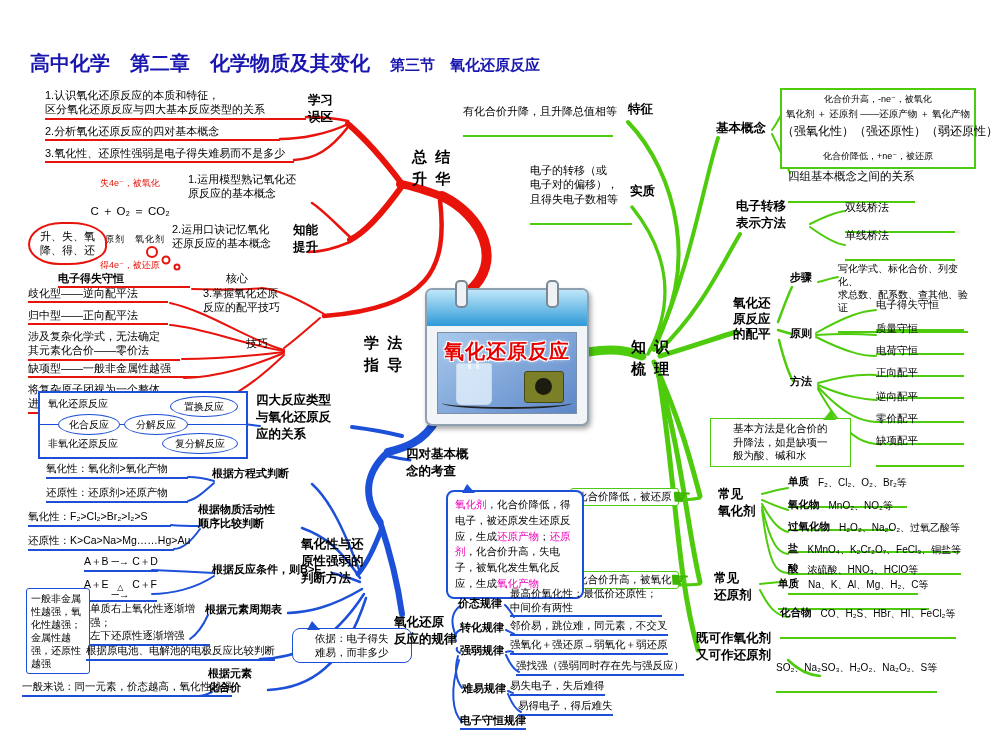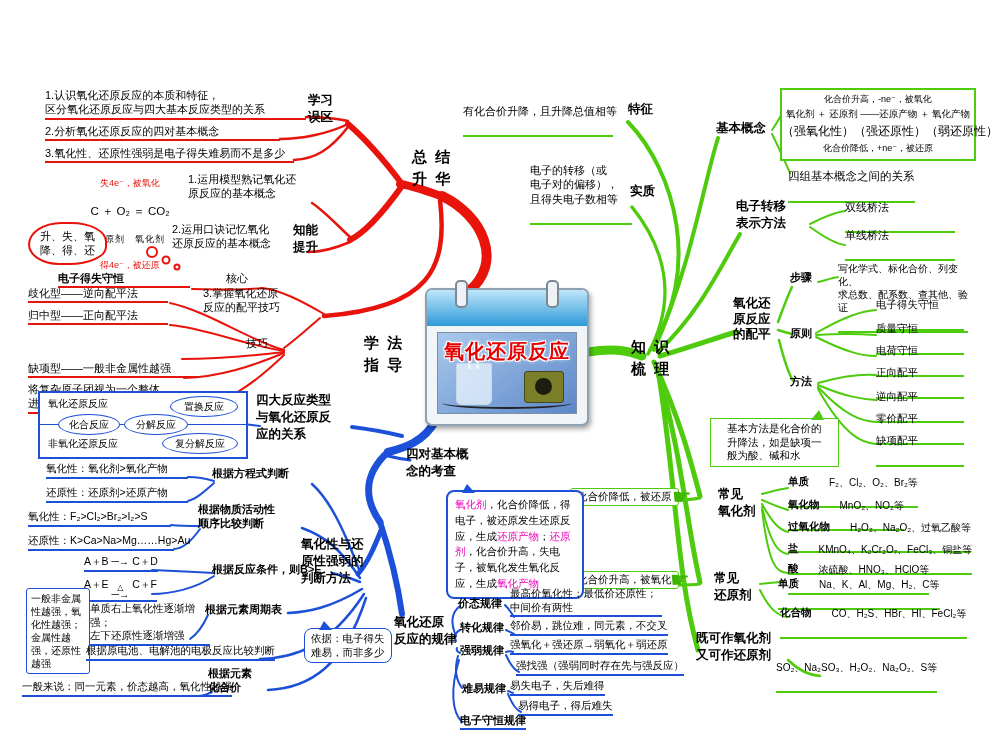--- a/index.html
+++ b/index.html
@@ -20,21 +20,21 @@
   .s10{font-size:10px;} .s105{font-size:10.5px;} .s9{font-size:9px;}
   .ur{border-bottom:2px solid var(--red);padding-bottom:1px;}
   .ug{border-bottom:2px solid var(--green);padding-bottom:17px;}
   .ub{border-bottom:2px solid var(--blue);padding-bottom:1px;}
   .red{color:var(--red);}
   .boxg{border:1.5px solid var(--green);background:#fff;}
   .boxb{border:1.5px solid var(--blue);background:#fff;border-radius:8px;}
   .cloud{border:2px solid var(--red);border-radius:48% 52% 55% 45%/60% 52% 48% 55%;
          text-align:center;padding:5px 10px;background:#fff;}
   .hand{color:#3cb400;font-size:22px;line-height:1;}
-  .row{display:flex;gap:20px;align-items:flex-end;white-space:nowrap;font-size:10px;}
+  .row{display:flex;gap:9px;align-items:flex-end;white-space:nowrap;font-size:10px;}
   .row .cat{font-size:10.5px;font-weight:bold;}
   .ell{position:absolute;border:1.5px solid var(--blue);border-radius:50%;background:#fff;
        display:flex;align-items:center;justify-content:center;font-size:10px;white-space:nowrap;}
   .calendar{position:absolute;left:425px;top:288px;width:160px;height:134px;background:#f2f5f8;
             border:2px solid #8fa0b0;border-radius:7px;box-shadow:2px 3px 5px rgba(0,0,0,.35);}
   .calband{position:absolute;left:0;top:0;right:0;height:36px;border-radius:5px 5px 0 0;
            background:linear-gradient(#bfe6fa,#2e9ad8);}
   .ring{position:absolute;top:-10px;width:9px;height:24px;background:#eef2f5;border:2px solid #7c8994;border-radius:5px;}
   .calphoto{position:absolute;left:10px;top:42px;right:10px;bottom:10px;
             background:linear-gradient(145deg,#a8c9ec,#5d87c8);border:1px solid #7d8fa5;}
@@ -152,20 +152,23 @@
       <path class="pg" stroke-width="2" d="M762,510 C769,566 776,572 788,573"></path>
       <path class="pg" stroke-width="5" d="M656,366 C682,452 686,522 700,582"></path>
       <path class="pg" stroke-width="3" d="M700,584 C692,585 686,585 676,585"></path>
       <path class="pg" stroke-width="2" d="M760,584 C770,583 777,582 784,582"></path>
       <path class="pg" stroke-width="2" d="M760,590 C770,610 778,616 788,617"></path>
       <path class="pg" stroke-width="5" d="M658,370 C676,480 676,572 698,650"></path>
       <path class="pg" stroke-width="2.5" d="M788,660 C798,670 808,675 820,676"></path>
     </g>
   </svg>
 
+  <div class="n title nw" style="left:30px;top:50px">
+    <span class="t1">高中化学　第二章　化学物质及其变化</span><span class="t2">第三节　氧化还原反应</span>
+  </div>
 
   <div class="n lg" style="left:412px;top:146px">总 结
 升 华</div>
   <div class="n lb" style="left:308px;top:92px">学习
 误区</div>
   <div class="n ur" style="left:45px;top:88px;width:261px">1.认识氧化还原反应的本质和特征，
 区分氧化还原反应与四大基本反应类型的关系</div>
   <div class="n ur" style="left:45px;top:124px;width:235px">2.分析氧化还原反应的四对基本概念</div>
   <div class="n ur" style="left:45px;top:146px;width:249px">3.氧化性、还原性强弱是电子得失难易而不是多少</div>
   <div class="n" style="left:55px;top:164px;width:150px;text-align:center">
@@ -182,20 +185,22 @@
 还原反应的基本概念</div>
   <div class="n" style="left:203px;top:286px">3.掌握氧化还原
 反应的配平技巧</div>
   <div class="n cloud" style="left:28px;top:222px">升、失、氧
 降、得、还</div>
   <div class="n" style="left:226px;top:271px">核心</div>
   <div class="n ur b" style="left:58px;top:271px;width:132px">电子得失守恒</div>
   <div class="n" style="left:246px;top:336px">技巧</div>
   <div class="n ur" style="left:28px;top:286px;width:140px">歧化型——逆向配平法</div>
   <div class="n ur" style="left:28px;top:308px;width:140px">归中型——正向配平法</div>
+  <div class="n ur" style="left:28px;top:329px;width:152px">涉及复杂化学式，无法确定
+其元素化合价——零价法</div>
   <div class="n ur" style="left:28px;top:361px;width:170px">缺项型——一般非金属性越强</div>
   <div class="n ur" style="left:28px;top:382px;width:152px">将复杂原子团视为一个整体
 进行标价——整体标价法</div>
 
   <div class="calendar">
     <div class="calband"></div>
     <div class="ring" style="left:28px"></div>
     <div class="ring" style="right:28px"></div>
     <div class="calphoto">
       <div class="rods"></div>
@@ -216,41 +221,41 @@
   <div class="n lb" style="left:628px;top:101px">特征</div>
   <div class="n ug" style="left:530px;top:163px;width:102px">电子的转移（或
 电子对的偏移），
 且得失电子数相等</div>
   <div class="n lb" style="left:630px;top:183px">实质</div>
   <div class="n lb" style="left:716px;top:120px">基本概念</div>
   <div class="cbox">
     <div class="s9">化合价升高，-ne⁻，被氧化</div>
     <div style="font-size:9.5px;margin:2px 0">氧化剂 ＋ 还原剂 ——还原产物 ＋ 氧化产物</div>
     <div style="font-size:12px">（强氧化性）（强还原性）（弱还原性）（弱氧化性）</div>
-    <div class="s9" style="margin-top:2px">化合价降低，+ne⁻，被还原</div>
+    <div class="s9" style="margin-top:10px">化合价降低，+ne⁻，被还原</div>
   </div>
   <div class="n ug nw" style="left:788px;top:169px;font-size:11.5px">四组基本概念之间的关系</div>
   <div class="n lb" style="left:736px;top:198px">电子转移
 表示方法</div>
   <div class="n ug" style="left:845px;top:200px;width:110px">双线桥法</div>
   <div class="n ug" style="left:845px;top:228px;width:110px">单线桥法</div>
   <div class="n lb" style="left:733px;top:296px;width:40px;white-space:normal;line-height:1.25">氧化还原反应的配平</div>
   <div class="n b" style="left:790px;top:270px">步骤</div>
   <div class="n ug s10" style="left:838px;top:262px;width:130px">写化学式、标化合价、列变化、
 求总数、配系数、查其他、验证</div>
   <div class="n b" style="left:790px;top:326px">原则</div>
   <div class="n ug s105" style="left:876px;top:298px;width:88px">电子得失守恒</div>
   <div class="n ug s105" style="left:876px;top:322px;width:88px">质量守恒</div>
   <div class="n ug s105" style="left:876px;top:344px;width:88px">电荷守恒</div>
   <div class="n b" style="left:790px;top:374px">方法</div>
   <div class="n ug s105" style="left:876px;top:366px;width:88px">正向配平</div>
   <div class="n ug s105" style="left:876px;top:390px;width:88px">逆向配平</div>
   <div class="n ug s105" style="left:876px;top:412px;width:88px">零价配平</div>
   <div class="n ug s105" style="left:876px;top:434px;width:88px">缺项配平</div>
-  <div class="n boxg ptr-upg s105" style="left:710px;top:418px;padding:3px 16px">基本方法是化合价的
+  <div class="n boxg ptr-upg s105" style="left:710px;top:418px;padding:3px 22px">基本方法是化合价的
 升降法，如是缺项一
 般为酸、碱和水</div>
 
   <div class="n boxg s105 nw" style="left:570px;top:488px;padding:1px 6px;border-radius:3px">化合价降低，被还原</div>
   <div class="n hand" style="left:672px;top:486px">☛</div>
   <div class="n lb" style="left:718px;top:486px">常见
 氧化剂</div>
   <div class="n row ug" style="left:788px;top:475px">
     <span class="cat">单质</span>
     <span>F₂、Cl₂、O₂、Br₂等</span>
@@ -321,21 +326,21 @@
         <span>─→</span>
       </span><span> C＋F</span></div>
   <div class="n boxb s10" style="left:26px;top:588px;width:54px;padding:3px 4px;white-space:normal;border-radius:3px">一般非金属性越强，氧化性越强；金属性越强，还原性越强</div>
   <div class="n ub s105" style="left:90px;top:602px;width:120px">单质右上氧化性逐渐增强；
 左下还原性逐渐增强</div>
   <div class="n b" style="left:205px;top:602px">根据元素周期表</div>
   <div class="n ub s105 nw" style="left:86px;top:644px">根据原电池、电解池的电极反应比较判断</div>
   <div class="n b" style="left:208px;top:666px">根据元素
 化合价</div>
   <div class="n ub s105 nw" style="left:22px;top:680px">一般来说：同一元素，价态越高，氧化性越强</div>
-  <div class="n boxb ptr-up s105" style="left:304px;top:628px;padding:3px 6px">依据：电子得失
+  <div class="n boxb ptr-up s105" style="left:292px;top:628px;padding:3px 22px">依据：电子得失
 难易，而非多少</div>
 
   <div class="n lb" style="left:394px;top:614px">氧化还原
 反应的规律</div>
   <div class="n b" style="left:458px;top:596px">价态规律</div>
   <div class="n ub s105" style="left:510px;top:587px;width:152px">最高价氧化性；最低价还原性；
 中间价有两性</div>
   <div class="n b" style="left:460px;top:620px">转化规律</div>
   <div class="n ub s105 nw" style="left:510px;top:619px">邻价易，跳位难，同元素，不交叉</div>
   <div class="n b" style="left:460px;top:643px">强弱规律</div>

